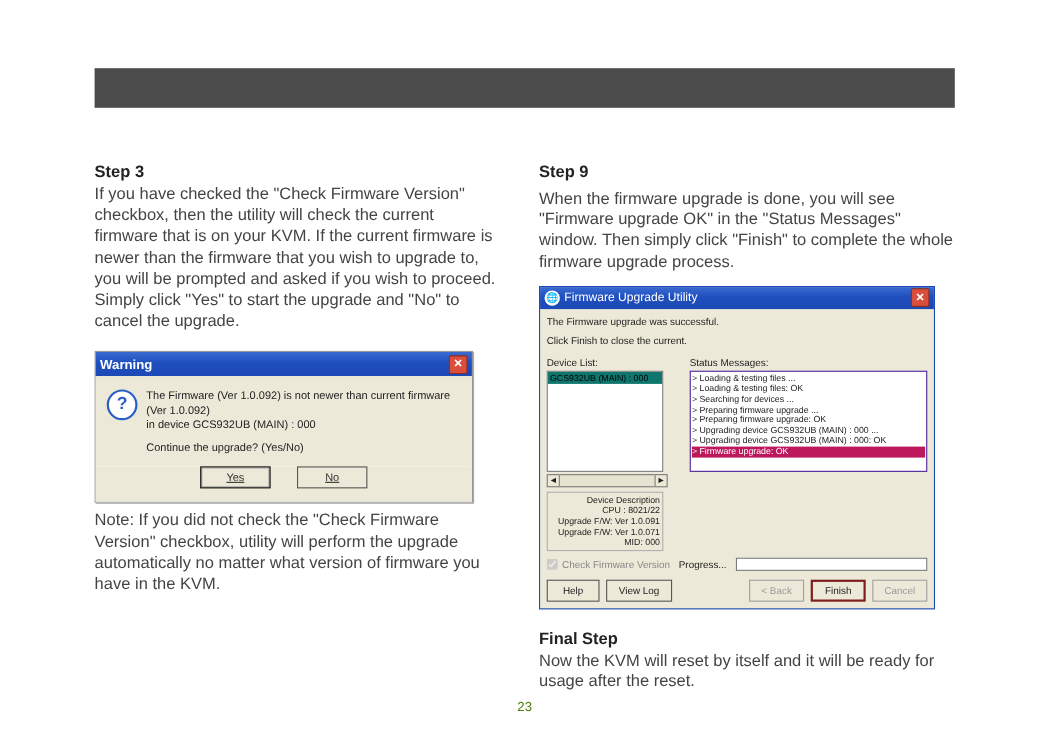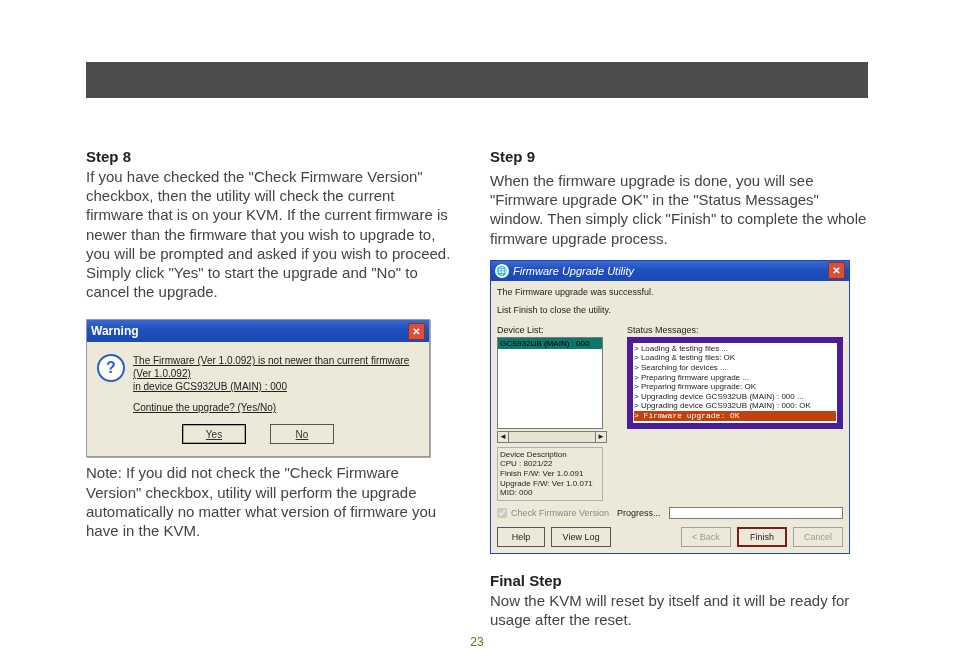--- a/index.html
+++ b/index.html
@@ -85,21 +85,21 @@
     gap:8px;
   }
   .wd-icon {
     width:28px;height:28px;flex:none;
     border-radius:50%;
     background:#fff;
     border:2px solid #2b5fc4;
     display:flex;align-items:center;justify-content:center;
     color:#2b5fc4;font-weight:bold;font-size:16px;
   }
-  .wd-msg { font-size:10px; line-height:1.3; color:#222;text-decoration:underline; }
+  .wd-msg { font-size:10px; line-height:1.3; color:#222; }
   .wd-buttons {
     background:#ece9d8;
     display:flex;justify-content:center;gap:24px;
     padding:0 0 12px 0;
   }
   .wd-btn {
     min-width:64px;height:20px;
     border:1px solid #555;
     background:#ece9d8;
     font-size:10px;
@@ -121,45 +121,45 @@
   .fwu-titlebar {
     height:20px;
     background: linear-gradient(#3a6ad0,#1f4fbf 45%,#1b49b5);
     display:flex;align-items:center;padding:0 4px;color:#fff;
   }
   .fwu-appicon {
     width:14px;height:14px;border-radius:50%;background:#fff;
     margin-right:4px;display:flex;align-items:center;justify-content:center;
     font-size:9px;
   }
-  .fwu-title{font-size:11px;flex:1;font-style:italic;}
+  .fwu-title{font-size:11px;flex:1;}
   .fwu-close{
     width:17px;height:17px;background:#d94f3c;border:1px solid #8f2e1f;
     border-radius:2px;display:flex;align-items:center;justify-content:center;
     color:#fff;font-size:10px;font-weight:bold;
   }
   .fwu-inner{padding:6px;}
   .fwu-line{font-size:9px;margin-bottom:4px;}
   .fwu-col-label{font-size:9px;margin:6px 0 2px 0;}
   .fwu-devlist{
     width:106px;height:92px;border:1px solid #7a7a7a;background:#fff;overflow:hidden;
   }
   .fwu-dev-sel{background:#0f766e;color:#000;font-size:8px;padding:1px 2px;white-space:nowrap;}
   .fwu-status{
-    flex:1;height:92px;border:6px solid #4c1d95;background:#fff;
+    flex:1;height:92px;border:1px solid #4c1d95;background:#fff;
     font-size:8px;line-height:1.2;overflow:hidden;padding:1px;
   }
   .fwu-status-line{white-space:nowrap;}
-  .fwu-status-line.sel{background:#c2410c;color:#fff;font-family:Liberation Mono, monospace;}
+  .fwu-status-line.sel{background:#be185d;color:#fff;}
   .fwu-scroll{height:12px;display:flex;margin-top:2px;}
   .fwu-scroll .arrow{width:12px;height:12px;border:1px solid #7a7a7a;background:#ece9d8;display:flex;align-items:center;justify-content:center;font-size:8px;}
   .fwu-scroll .track{flex:1;border:1px solid #7a7a7a;border-left:none;border-right:none;background:#e6e3d0;}
   .fwu-devdesc{
     margin-top:4px;width:106px;font-size:8px;line-height:1.2;
-    border:1px solid #b0b0b0;padding:2px;background:#ece9d8;
+    border:1px solid #b0b0b0;padding:2px;background:#ece9d8;text-align:right;
   }
   .fwu-check-row{margin-top:6px;font-size:9px;color:#888;display:flex;align-items:center;gap:4px;}
   .fwu-check-row input{width:10px;height:10px;}
   .fwu-progress{
     flex:1;height:12px;border:1px solid #7a7a7a;background:#fff;margin-left:4px;
   }
   .fwu-btnrow{
     display:flex;gap:6px;margin-top:8px;align-items:flex-start;
   }
   .fwu-btn{
@@ -169,21 +169,21 @@
   .fwu-btn.disabled{color:#9a9a9a;border-color:#a0a0a0;}
   .fwu-btn.default{border:2px solid #7f1d1d;}
   .fwu-spacer{flex:1;}
 </style>
 </head>
 <body>
 
 <div class="top-bar"></div>
 
 <div class="col-left">
-  <div class="step-heading">Step 8</div>
+  <div class="step-heading">Step 3</div>
   <div class="body-text">If you have checked the "Check Firmware Version" checkbox, then the utility will check the current firmware that is on your KVM. If the current firmware is newer than the firmware that you wish to upgrade to, you will be prompted and asked if you wish to proceed. Simply click "Yes" to start the upgrade and "No" to cancel the upgrade.</div>
 
   <div class="warning-dialog">
     <div class="wd-titlebar">
       <span class="wd-title">Warning</span>
       <span class="wd-close">✕</span>
     </div>
     <div class="wd-body">
       <div class="wd-icon">?</div>
       <div class="wd-msg">
@@ -207,37 +207,37 @@
   <div class="body-text" style="margin-top:6px">When the firmware upgrade is done, you will see "Firmware upgrade OK" in the "Status Messages" window. Then simply click "Finish" to complete the whole firmware upgrade process.</div>
 
   <div class="fwu-window">
     <div class="fwu-titlebar">
       <span class="fwu-appicon">🌐</span>
       <span class="fwu-title">Firmware Upgrade Utility</span>
       <span class="fwu-close">✕</span>
     </div>
     <div class="fwu-inner">
       <div class="fwu-line">The Firmware upgrade was successful.</div>
-      <div class="fwu-line" style="margin-top:8px">List Finish to close the utility.</div>
+      <div class="fwu-line" style="margin-top:8px">Click Finish to close the current.</div>
 
       <div style="display:flex;gap:20px;margin-top:2px">
         <div style="width:110px">
           <div class="fwu-col-label">Device List:</div>
           <div class="fwu-devlist">
             <div class="fwu-dev-sel">GCS932UB (MAIN) : 000</div>
           </div>
           <div class="fwu-scroll">
             <div class="arrow">◄</div>
             <div class="track"></div>
             <div class="arrow">►</div>
           </div>
           <div class="fwu-devdesc">
             <div>Device Description</div>
             <div>CPU : 8021/22</div>
-            <div>Finish F/W: Ver 1.0.091</div>
+            <div>Upgrade F/W: Ver 1.0.091</div>
             <div>Upgrade F/W: Ver 1.0.071</div>
             <div>MID: 000</div>
           </div>
         </div>
         <div style="flex:1">
           <div class="fwu-col-label">Status Messages:</div>
           <div class="fwu-status">
             <div class="fwu-status-line">&gt; Loading &amp; testing files ...</div>
             <div class="fwu-status-line">&gt; Loading &amp; testing files: OK</div>
             <div class="fwu-status-line">&gt; Searching for devices ...</div>

